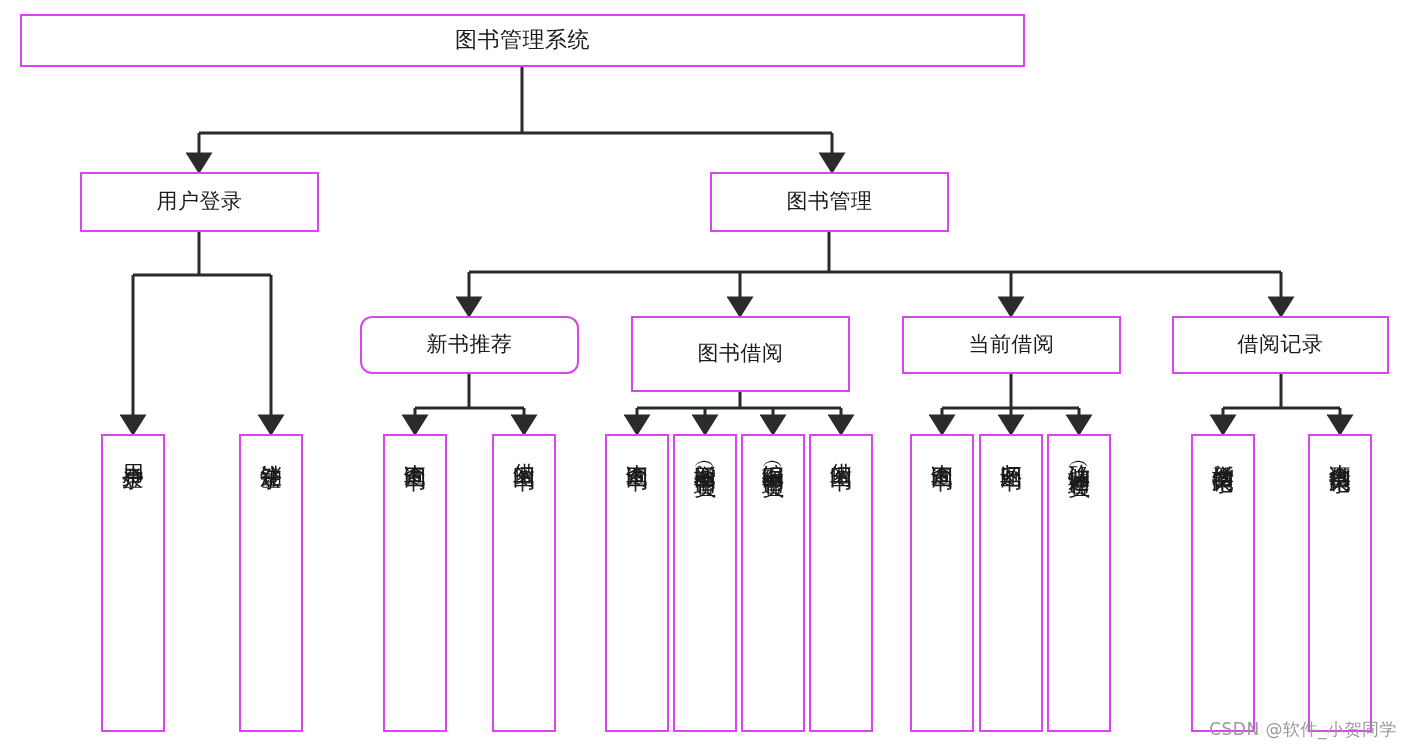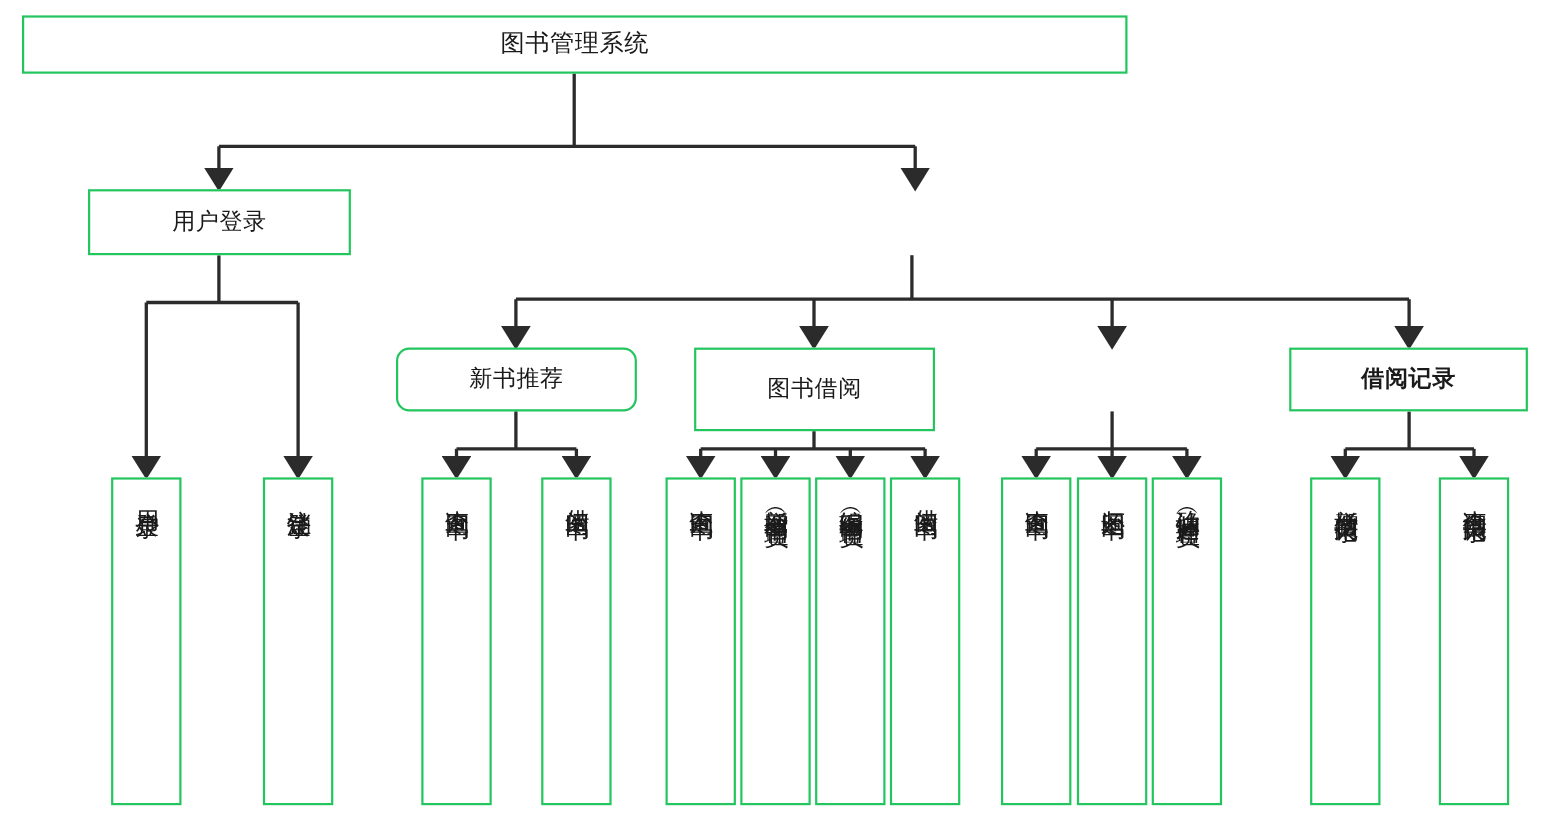--- a/index.html
+++ b/index.html
@@ -21,21 +21,21 @@
     position: absolute;
     left: 0;
     top: 0;
     width: 1405px;
     height: 747px;
     pointer-events: none;
   }
   .node {
     position: absolute;
     box-sizing: border-box;
-    border: 2px solid #22c55e;
+    border: 2px solid #d946ef;
     background: #ffffff;
     display: flex;
     align-items: center;
     justify-content: center;
     color: #1a1a1a;
   }
   .node .lbl {
     font-size: 21px;
     line-height: 1.22;
     letter-spacing: 0.5px;
@@ -120,28 +120,34 @@
     </g>
   </svg>
 
   <div class="node root" style="left:20px; top:14px; width:1005px; height:53px;">
     <span class="lbl">图书管理系统</span>
   </div>
 
   <div class="node" style="left:80px; top:172px; width:239px; height:60px;">
     <span class="lbl">用户登录</span>
   </div>
+  <div class="node" style="left:710px; top:172px; width:239px; height:60px;">
+    <span class="lbl">图书管理</span>
+  </div>
 
   <div class="node" style="left:360px; top:316px; width:219px; height:58px;border-radius:12px;">
     <span class="lbl">新书推荐</span>
   </div>
   <div class="node" style="left:631px; top:316px; width:219px; height:76px;">
     <span class="lbl">图书借阅</span>
   </div>
-  <div class="node" style="left:1172px; top:316px; width:217px; height:58px;font-weight:bold;">
+  <div class="node" style="left:902px; top:316px; width:219px; height:58px;">
+    <span class="lbl">当前借阅</span>
+  </div>
+  <div class="node" style="left:1172px; top:316px; width:217px; height:58px;">
     <span class="lbl">借阅记录</span>
   </div>
 
   <div class="node vertical" style="left:101px; top:434px; width:64px; height:298px;">
     <span class="lbl">用户登录</span>
   </div>
   <div class="node vertical" style="left:239px; top:434px; width:64px; height:298px;">
     <span class="lbl">注销登录</span>
   </div>
 
@@ -175,14 +181,15 @@
     <span class="lbl">确认归还（管理员）</span>
   </div>
 
   <div class="node vertical" style="left:1191px; top:434px; width:64px; height:298px;">
     <span class="lbl">新增借阅记录</span>
   </div>
   <div class="node vertical" style="left:1308px; top:434px; width:64px; height:298px;">
     <span class="lbl">查询借阅记录</span>
   </div>
 
+  <div class="watermark">CSDN @软件_小贺同学</div>
 
 </div>
 
 </body></html>

